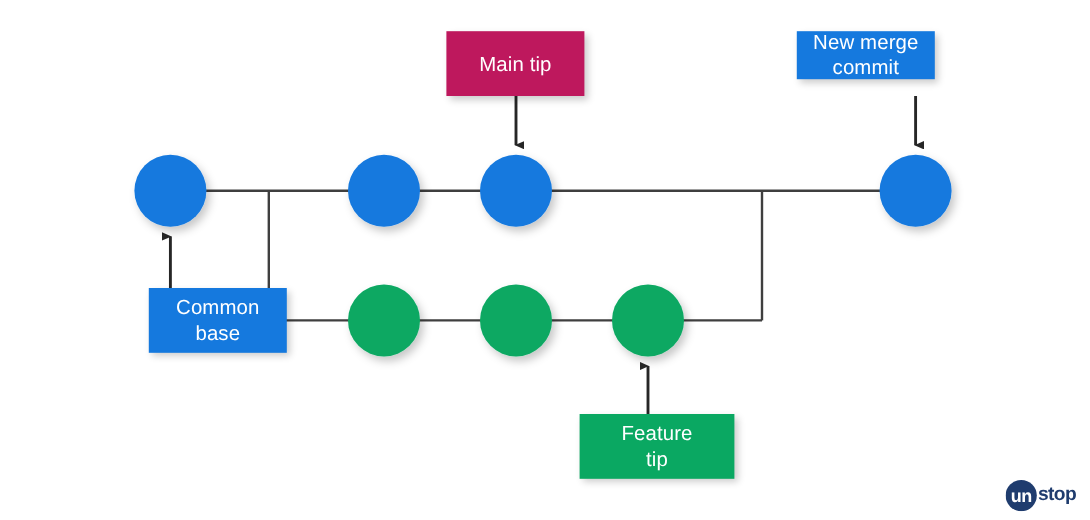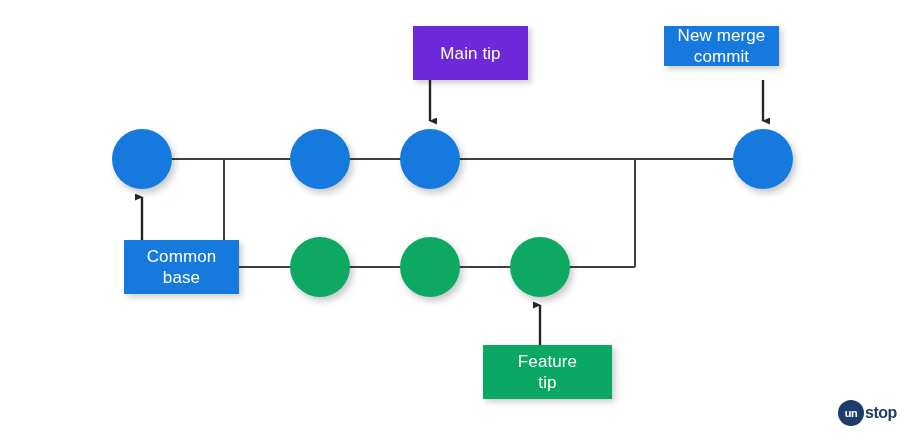--- a/index.html
+++ b/index.html
@@ -52,21 +52,21 @@
     display: flex;
     align-items: center;
     overflow: hidden;
   }
   #logo-badge {
     width: 26px;
     height: 26px;
     border-radius: 50%;
     background: #1f3c6e;
     color: #ffffff;
-    font-size: 11px;
+    font-size: 15px;
     font-weight: bold;
     display: flex;
     align-items: center;
     justify-content: center;
     font-family: "Liberation Sans", sans-serif;
     letter-spacing: -0.5px;
     flex: 0 0 auto;
   }
   #logo-wordmark {
     color: #1f3c6e;
@@ -114,21 +114,21 @@
     </g>
 
     <g>
       <line x1="430" y1="80" x2="430" y2="121" stroke="#262626" stroke-width="2.4" marker-end="url(#arrowhead)"></line>
       <line x1="763" y1="80" x2="763" y2="121" stroke="#262626" stroke-width="2.4" marker-end="url(#arrowhead)"></line>
       <line x1="142" y1="240" x2="142" y2="197" stroke="#262626" stroke-width="2.4" marker-end="url(#arrowhead)"></line>
       <line x1="540" y1="345" x2="540" y2="305" stroke="#262626" stroke-width="2.4" marker-end="url(#arrowhead)"></line>
     </g>
   </svg>
 
-  <div class="label-box" style="left:372px; top:26px; width:115px; height:54px; background:#6d28d9;margin-left:41px;">
+  <div class="label-box" style="left:372px; top:26px; width:115px; height:54px; background:#be185d;">
     <span>Main tip</span>
   </div>
 
   <div class="label-box" style="left:664px; top:26px; width:115px; height:40px; background:#1579DE;">
     <span>New merge
 commit</span>
   </div>
 
   <div class="label-box" style="left:85px; top:240px; width:115px; height:54px; background:#1579DE;margin-left:39px;">
     <span>Common

